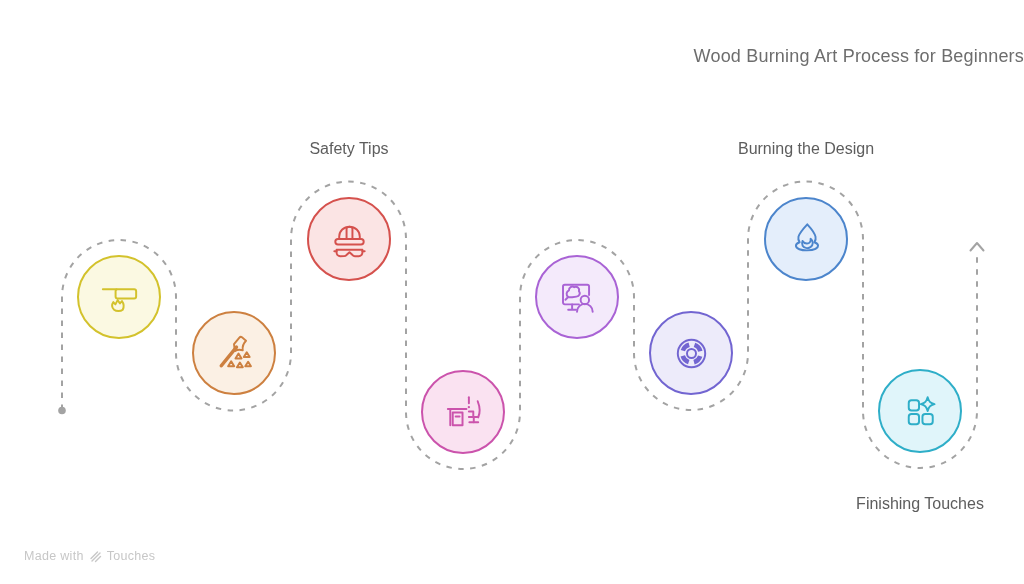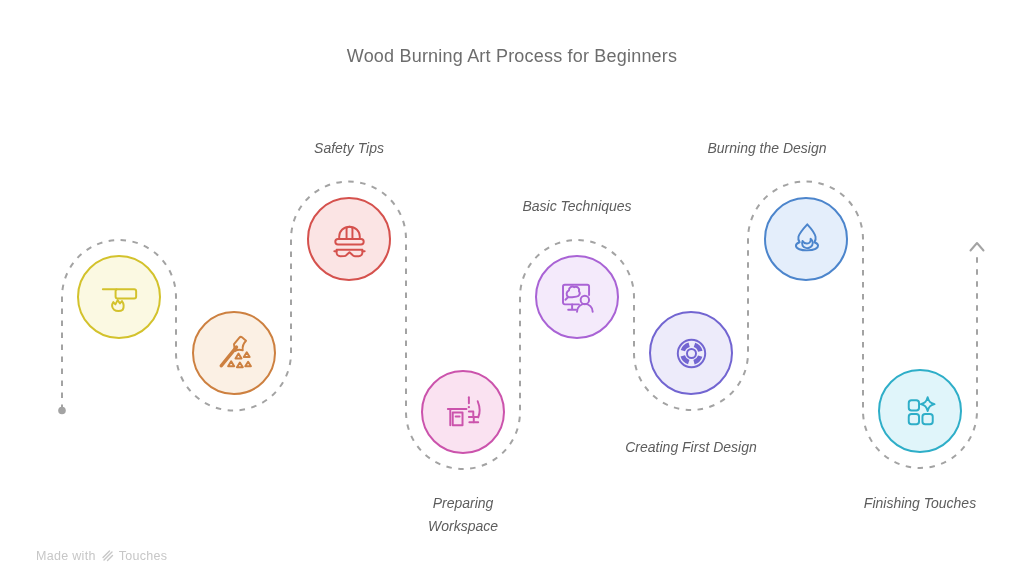--- a/index.html
+++ b/index.html
@@ -2,56 +2,55 @@
 <html><head>
 <meta charset="utf-8">
 <style>
   html,body{margin:0;padding:0;background:#fff;}
   #canvas{
     position:relative;width:1024px;height:584px;background:#ffffff;overflow:hidden;
     font-family:"Liberation Sans",sans-serif;
     --path-color:#a3a3a3;--title-color:#6d6d6d;--label-color:#5d5d5d;--wm-color:#c7c7c7;
   }
   .title{
-    position:absolute;top:46px;left:0;width:1024px;text-align:center;
+    position:absolute;top:46px;left:0;width:1024px;text-align:right;
     font-size:18px;color:var(--title-color);letter-spacing:.2px;
   }
   .flow-svg{position:absolute;left:0;top:0;}
   .flow-path{fill:none;stroke:var(--path-color);stroke-width:2;stroke-dasharray:5.5 6.5;}
   .flow-end{fill:none;stroke:var(--path-color);stroke-width:2;stroke-linecap:round;stroke-linejoin:round;}
   .flow-dot{fill:var(--path-color);stroke:none;}
   .node{
     position:absolute;width:84px;height:84px;border-radius:50%;
     border:2.5px solid var(--c);background:var(--f);color:var(--c);
     display:flex;align-items:center;justify-content:center;box-sizing:border-box;
   }
   .node svg{width:47px;height:47px;display:block;}
   .node svg *{fill:none;stroke:currentColor;stroke-width:2;stroke-linecap:round;stroke-linejoin:round;}
   .node svg .fl{fill:currentColor;stroke:none;}
   .node svg .thick{stroke-width:3.6;}
   .node svg .ring{stroke-width:4.6;stroke-linecap:butt;}
   .label{
-    position:absolute;font-size:14px;line-height:23px;color:var(--label-color);
+    position:absolute;font-size:16px;line-height:23px;color:var(--label-color);
     text-align:center;
-    font-style:italic;
   }
   
   .p1{left:77px;top:255px}.p2{left:192px;top:311px}.p3{left:307px;top:197px}.p4{left:421px;top:370px}
   .p5{left:535px;top:255px}.p6{left:649px;top:311px}.p7{left:764px;top:197px}.p8{left:878px;top:369px}
   
   .l1{left:9px;top:170px;width:220px}
   .l2{left:124px;top:436px;width:220px}
   .l3{left:239px;top:137px;width:220px}
   .l4{left:403px;top:492px;width:120px}
   .l5{left:467px;top:195px;width:220px}
   .l6{left:581px;top:436px;width:220px}
-  .l7{left:657px;top:137px;width:220px}
+  .l7{left:696px;top:137px;width:220px}
   .l8{left:810px;top:492px;width:220px}
   .watermark{
-    position:absolute;left:36px;top:549px;display:flex;align-items:flex-start;gap:5px;
+    position:absolute;left:24px;top:549px;display:flex;align-items:flex-end;gap:5px;
     font-size:12.5px;color:var(--wm-color);letter-spacing:.3px;
   }
   .watermark svg{display:block}
 </style>
 </head>
 <body>
 
 <div id="canvas" style="--path-color: #a3a3a3; --title-color: #6d6d6d; --label-color: #5d5d5d; --wm-color: #c7c7c7;">
 
   <div class="title">Wood Burning Art Process for Beginners</div>
@@ -104,42 +103,39 @@
       <path d="M16 28 h4"></path>
       <path d="M38.5 12.5 c3 7.5 2.5 12 0.5 16.5"></path>
       <path d="M29.5 28.5 h9.5"></path>
       <path d="M34.5 28.5 v5.5"></path>
       <path d="M30 34 h9"></path>
       <path d="M29.5 23 h4.5 v5"></path>
       <path d="M29.5 8.5 v6"></path>
       <circle class="fl" cx="29.5" cy="18.5" r="1.2"></circle>
     </svg>
   </div>
-  <div class="label l4">Preparing Workspace</div>
 
   <div class="node p5" style="--c: #a963d5; --f: #f4eafb;">
     <svg viewBox="0 0 48 48">
       <path d="M25.5 31 H11 a1.8 1.8 0 0 1 -1.8 -1.8 V12.8 a1.8 1.8 0 0 1 1.8 -1.8 h23 a1.8 1.8 0 0 1 1.8 1.8 V21.5"></path>
       <path d="M18.5 31 v5.5 M14.5 36.5 h8"></path>
       <path d="M14.5 23.5 c-2.5 -2 -2 -5.5 0.8 -6.8 c-0.3 -3 3 -4.8 5.4 -3.2 c2.8 -1.4 5.6 1 4.8 4 c1.8 2.4 0.4 5.2 -2.6 5.6 l-4.4 0.6 c-1.5 0.2 -2.9 0.1 -4 -0.2 z"></path>
       <path d="M14.5 23.5 l-2.8 2.8"></path>
       <circle cx="31.5" cy="26.5" r="4.3"></circle>
       <path d="M23.5 38.5 a8 8 0 0 1 16 0"></path>
     </svg>
   </div>
-  <div class="label l5">Basic Techniques</div>
 
   <div class="node p6" style="--c: #7265d1; --f: #edebfa;">
     <svg viewBox="0 0 48 48">
       <circle cx="24" cy="24" r="14"></circle>
       <circle cx="24" cy="24" r="4.6"></circle>
       <circle class="ring" cx="24" cy="24" r="9.3" stroke-dasharray="9.06 5.55" stroke-dashoffset="11.8"></circle>
     </svg>
   </div>
-  <div class="label l6">Creating First Design</div>
 
   <div class="node p7" style="--c: #4c85cc; --f: #e4eefb;">
     <svg viewBox="0 0 48 48">
       <path d="M24.8 8.5 c4.8 5.2 7.6 9 8.4 12.6 c0.5 2.3 0 4.3 -1.2 5.7 c2.4 0.8 3.8 2.1 3.8 3.7 c0 3 -5.3 4.6 -11.3 4.6 c-6 0 -11.3 -1.6 -11.3 -4.6 c0 -1.6 1.4 -2.9 3.8 -3.7 c-1.2 -1.4 -1.7 -3.4 -1.2 -5.7 c0.8 -3.6 4.2 -7.4 9 -12.6 z"></path>
       <path d="M20 25.5 c-1.6 3.6 0.3 7 4.2 7.3 c3.4 0.3 6 -2 6.2 -5.2 c0.1 -1.8 -0.7 -3.3 -2.2 -4.4 c0.5 3 -1.3 5 -3.8 4.9 c-2 -0.1 -3.6 -1.2 -4.4 -2.6 z"></path>
     </svg>
   </div>
   <div class="label l7">Burning the Design</div>
 
   <div class="node p8" style="--c: #2eaec8; --f: #e0f5fa;">

